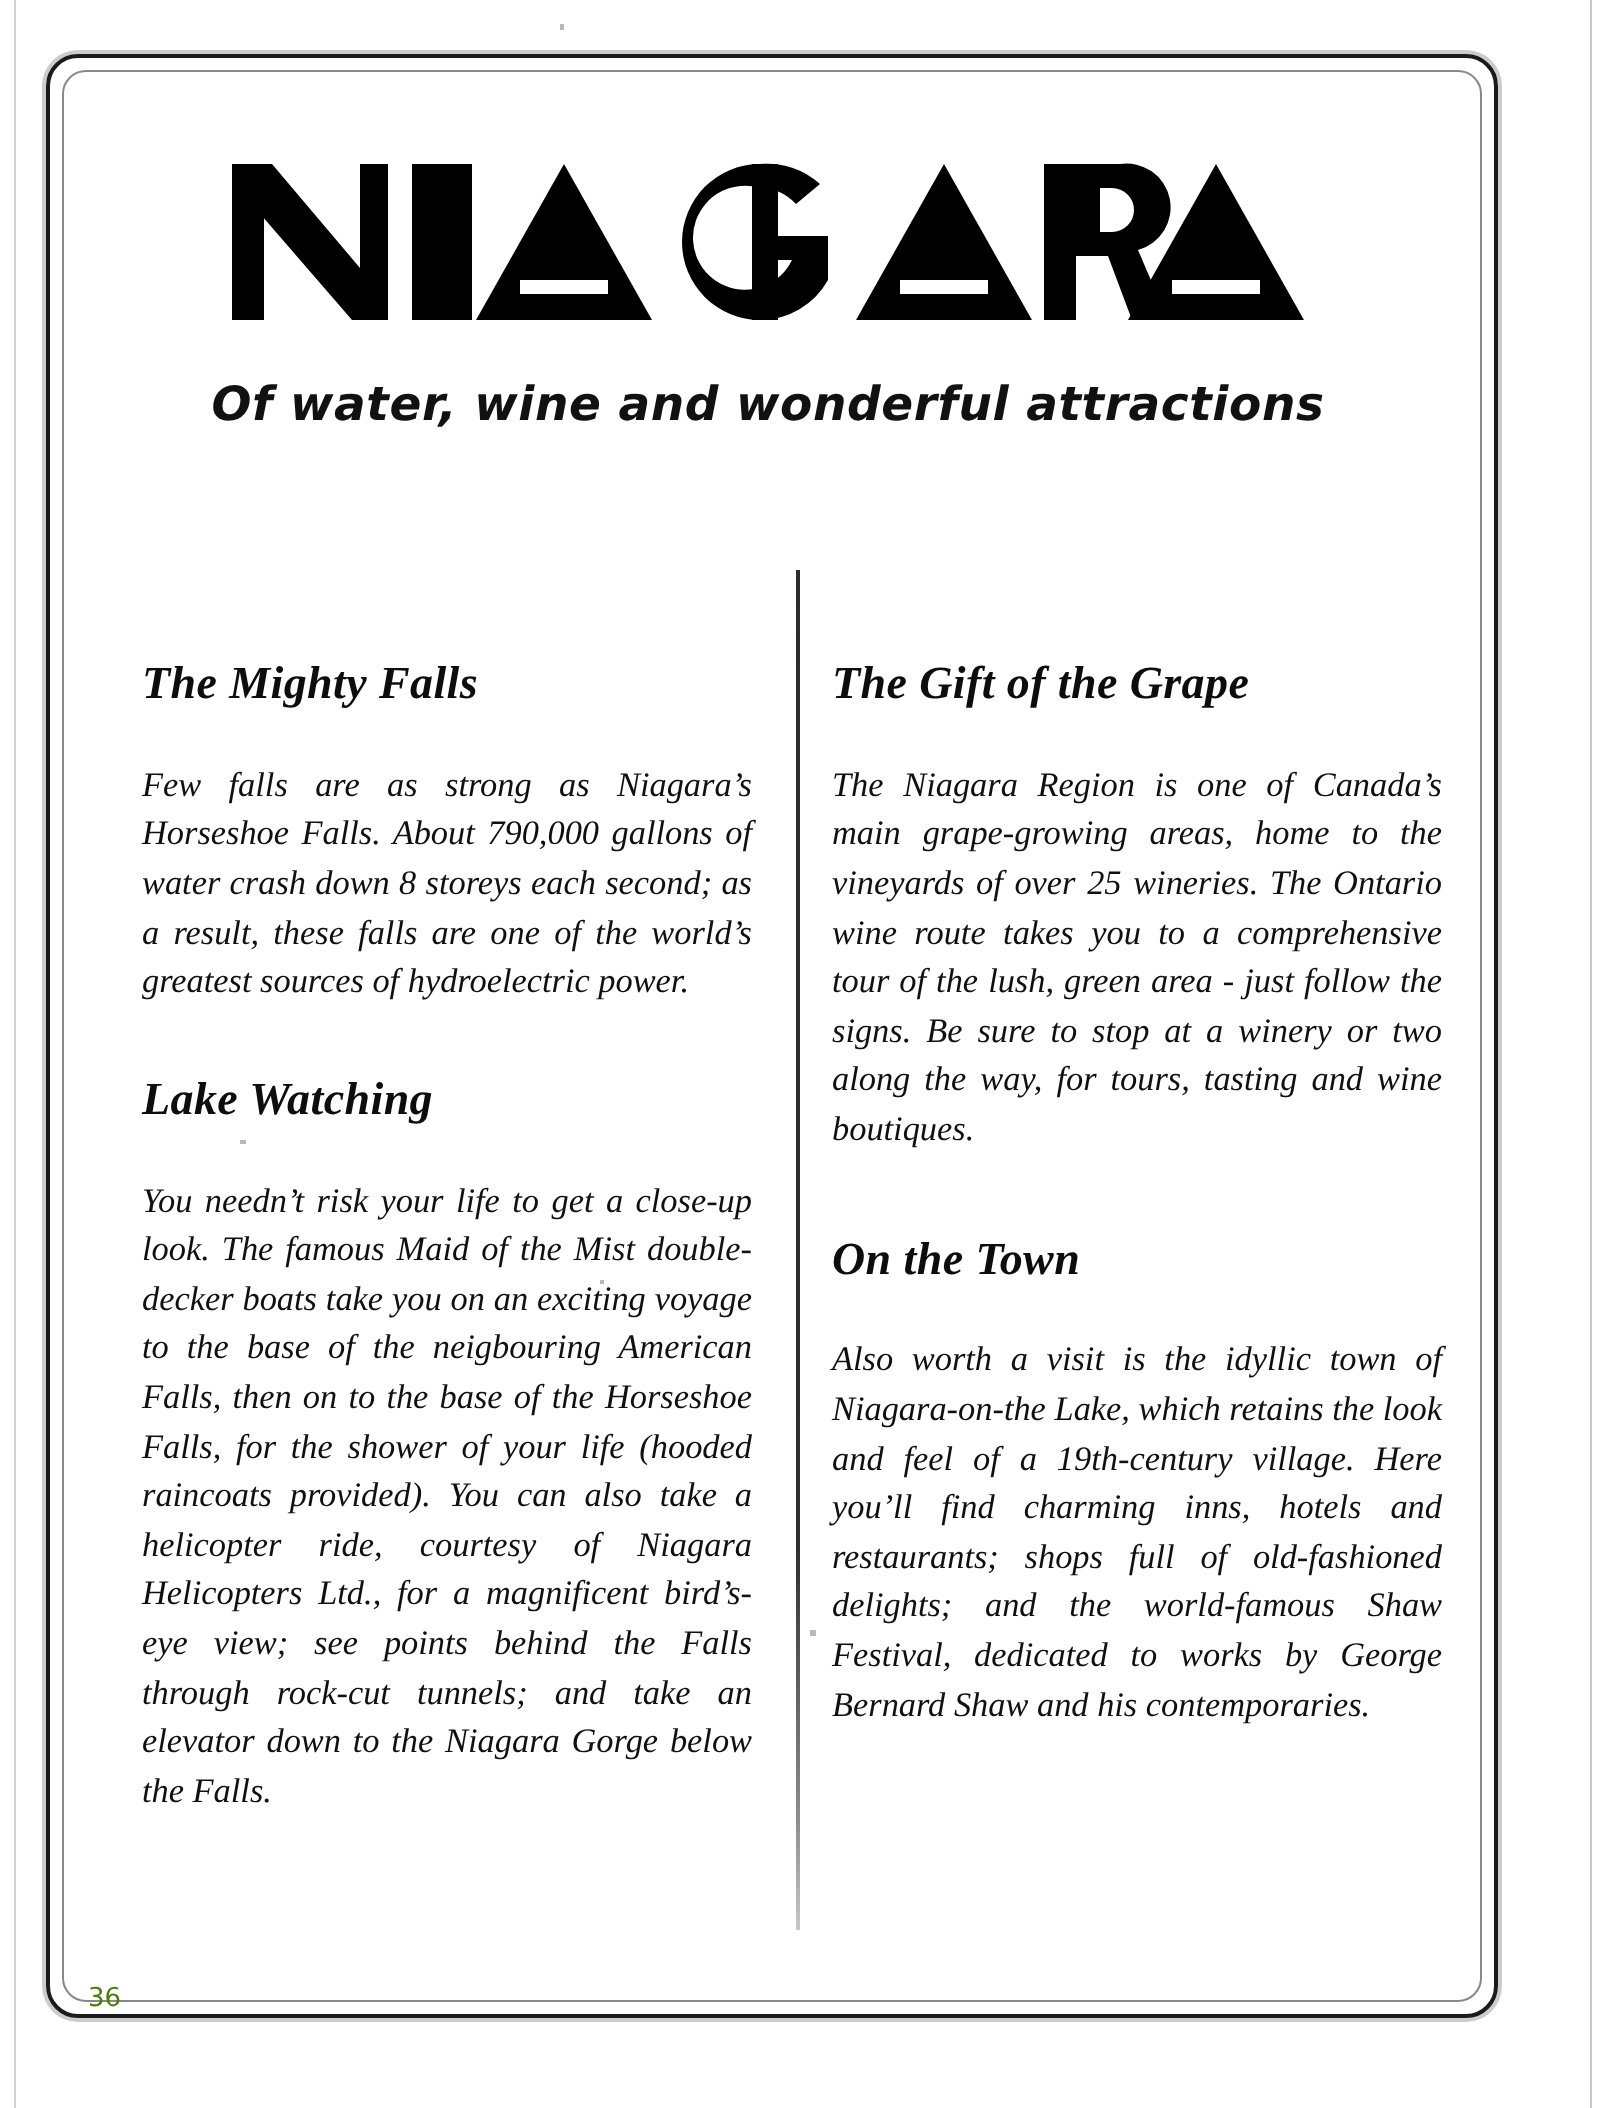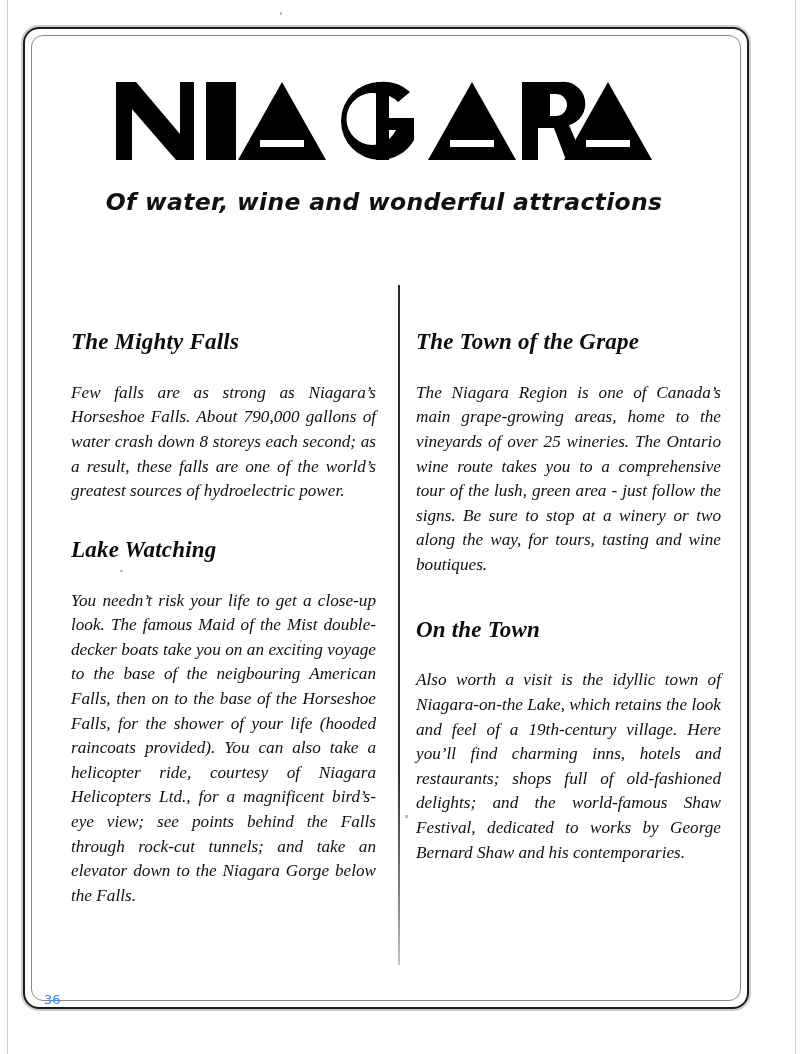--- a/index.html
+++ b/index.html
@@ -150,21 +150,21 @@
   .block-gap-left  { height: 34px; }
   .block-gap-right { height: 40px; }
 
   
   .folio {
     position: absolute;
     left: 44px;
     top: 992px;
     font-family: "DejaVu Sans", "Liberation Sans", sans-serif;
     font-size: 13px;
-    color: #3b82f6;
+    color: #4d7c0f;
   }
 </style>
 </head>
 <body>
 
 <div class="page">
 
   <div class="scan-edge-left"></div>
   <div class="scan-edge-right"></div>
   <div class="scan-speck" style="left:280px;top:12px;width:2px;height:3px;"></div>
@@ -215,21 +215,21 @@
       <h2 class="section-heading">The Mighty Falls</h2>
       <p class="body-text">Few falls are as strong as Niagara’s Horseshoe Falls. About 790,000 gallons of water crash down 8 storeys each second; as a result, these falls are one of the world’s greatest sources of hydroelectric power.</p>
 
       <div class="block-gap-left"></div>
 
       <h2 class="section-heading">Lake Watching</h2>
       <p class="body-text">You needn’t risk your life to get a close-up look. The famous Maid of the Mist double-decker boats take you on an exciting voyage to the base of the neigbouring American Falls, then on to the base of the Horseshoe Falls, for the shower of your life (hooded raincoats provided). You can also take a helicopter ride, courtesy of Niagara Helicopters Ltd., for a magnificent bird’s-eye view; see points behind the Falls through rock-cut tunnels; and take an elevator down to the Niagara Gorge below the Falls.</p>
     </div>
 
     <div class="col col-right">
-      <h2 class="section-heading">The Town of the Grape</h2>
+      <h2 class="section-heading">The Gift of the Grape</h2>
       <p class="body-text">The Niagara Region is one of Canada’s main grape-growing areas, home to the vineyards of over 25 wineries. The Ontario wine route takes you to a comprehensive tour of the lush, green area - just follow the signs. Be sure to stop at a winery or two along the way, for tours, tasting and wine boutiques.</p>
 
       <div class="block-gap-right"></div>
 
       <h2 class="section-heading">On the Town</h2>
       <p class="body-text">Also worth a visit is the idyllic town of Niagara-on-the Lake, which retains the look and feel of a 19th-century village. Here you’ll find charming inns, hotels and restaurants; shops full of old-fashioned delights; and the world-famous Shaw Festival, dedicated to works by George Bernard Shaw and his contemporaries.</p>
     </div>
 
   </div>
 

